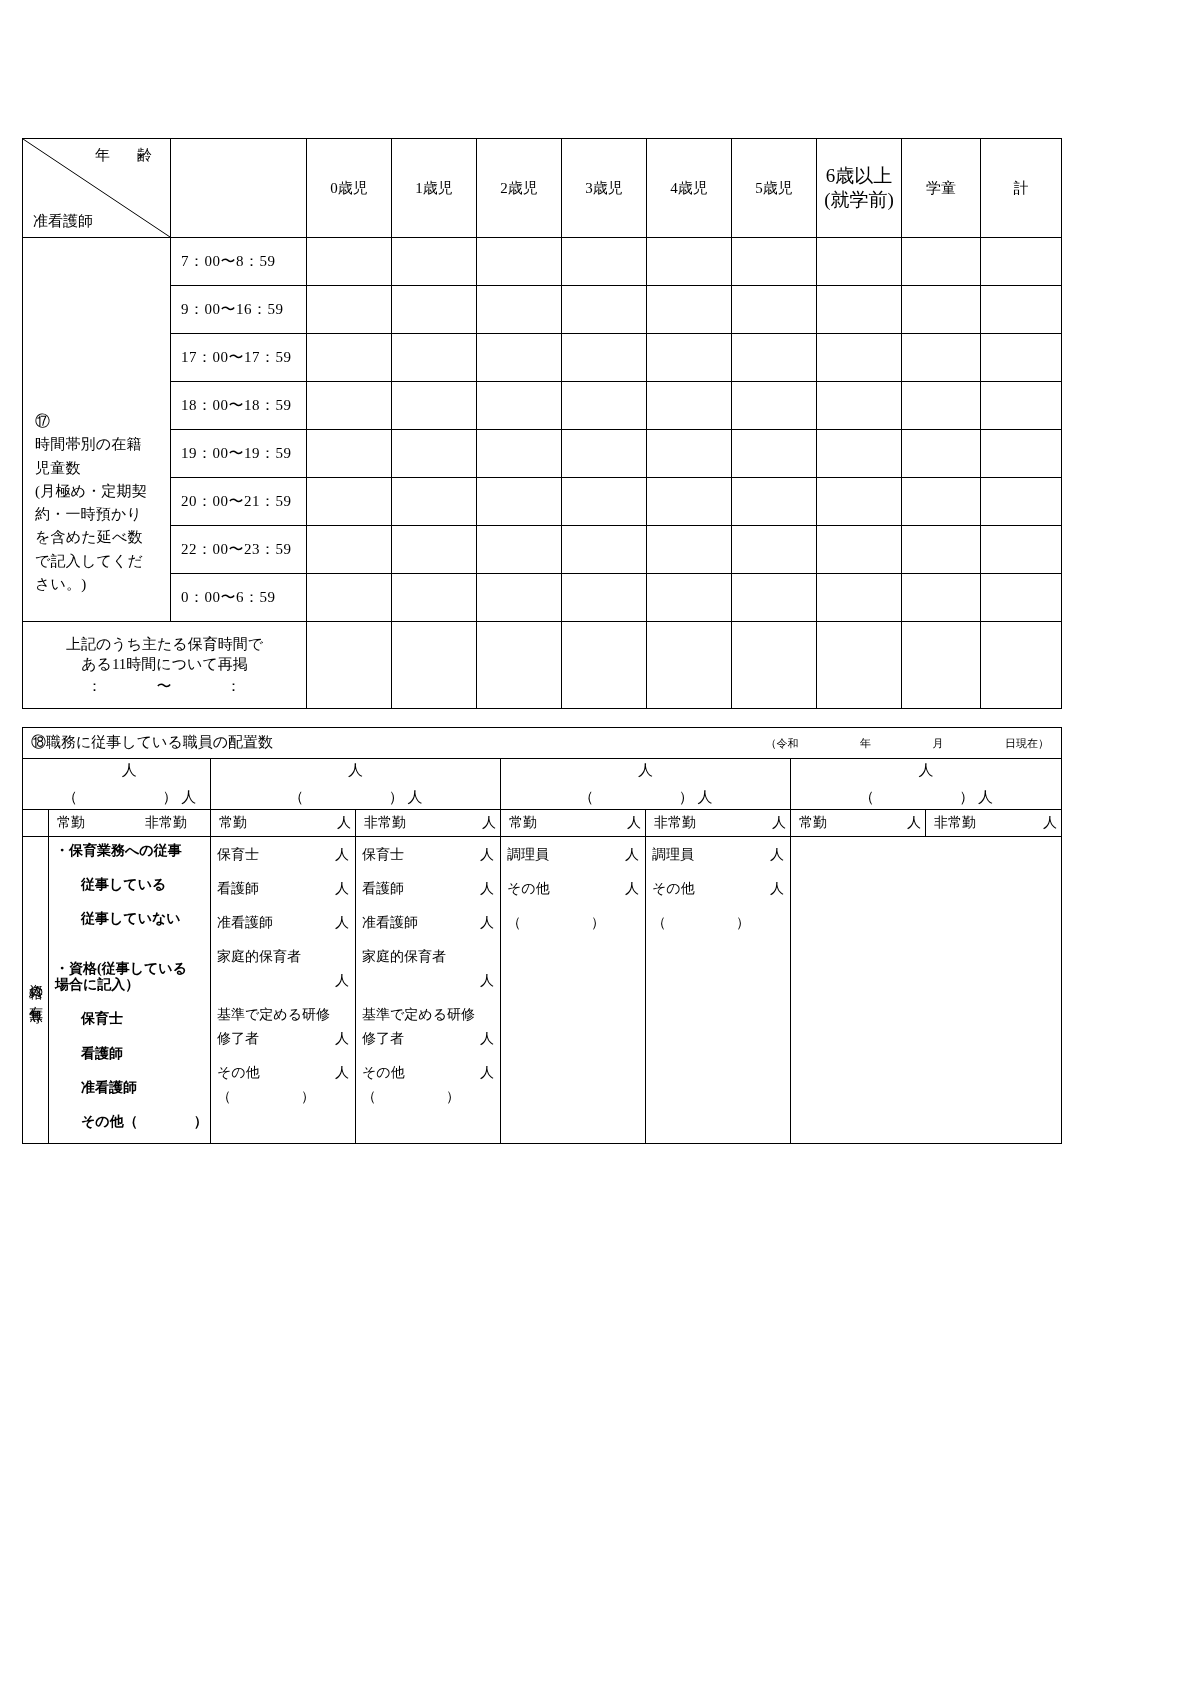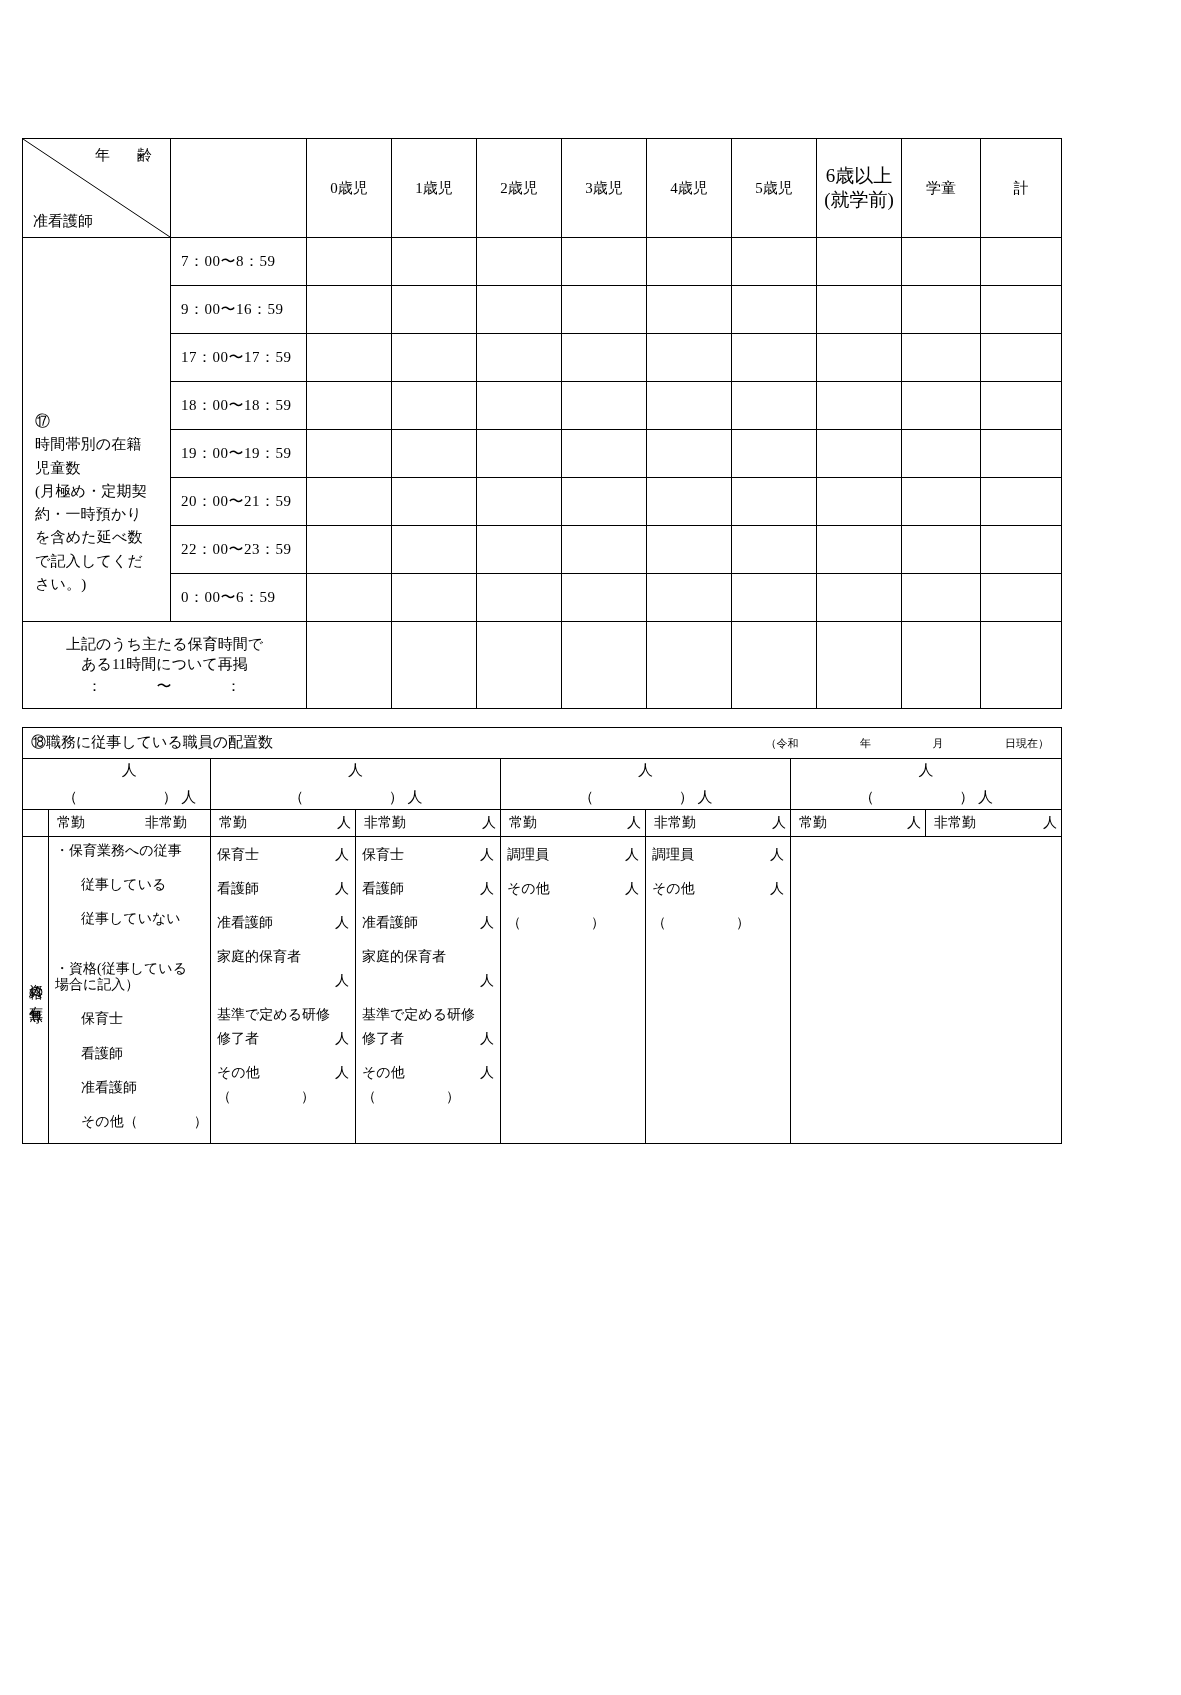--- a/index.html
+++ b/index.html
@@ -221,20 +221,21 @@
   .body-cell {
     height: 300px;
     padding: 6px 6px 0 6px !important;
     position: relative;
   }
   .body-cell .ln {
     display: block;
     font-size: 14px;
     line-height: 1.15;
     white-space: pre;
+    font-weight: bold;
   }
   .body-cell .ln.indent1 { padding-left: 26px; }
   .body-cell .ln.gap { margin-top: 34px; }
   .body-cell .ln.gap2 { margin-top: 18px; }
 
   .split-col { position: relative; padding: 6px 0 0 0 !important; }
   .split-col .row {
     display: block;
     position: relative;
     font-size: 14px;

